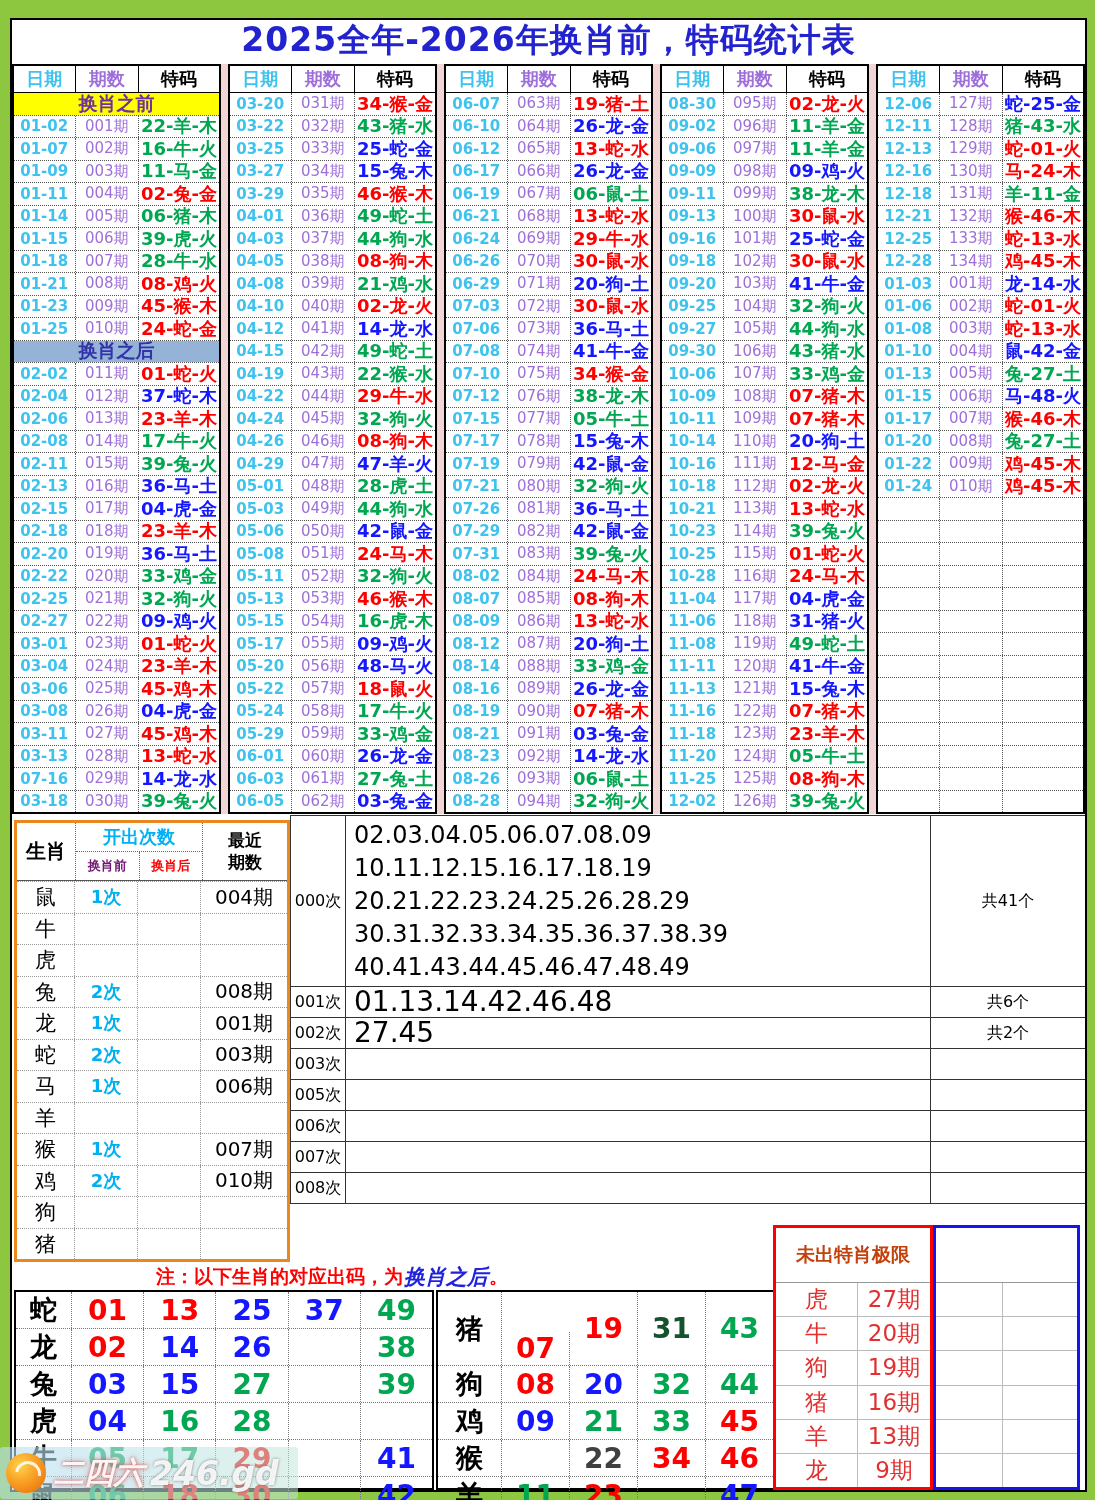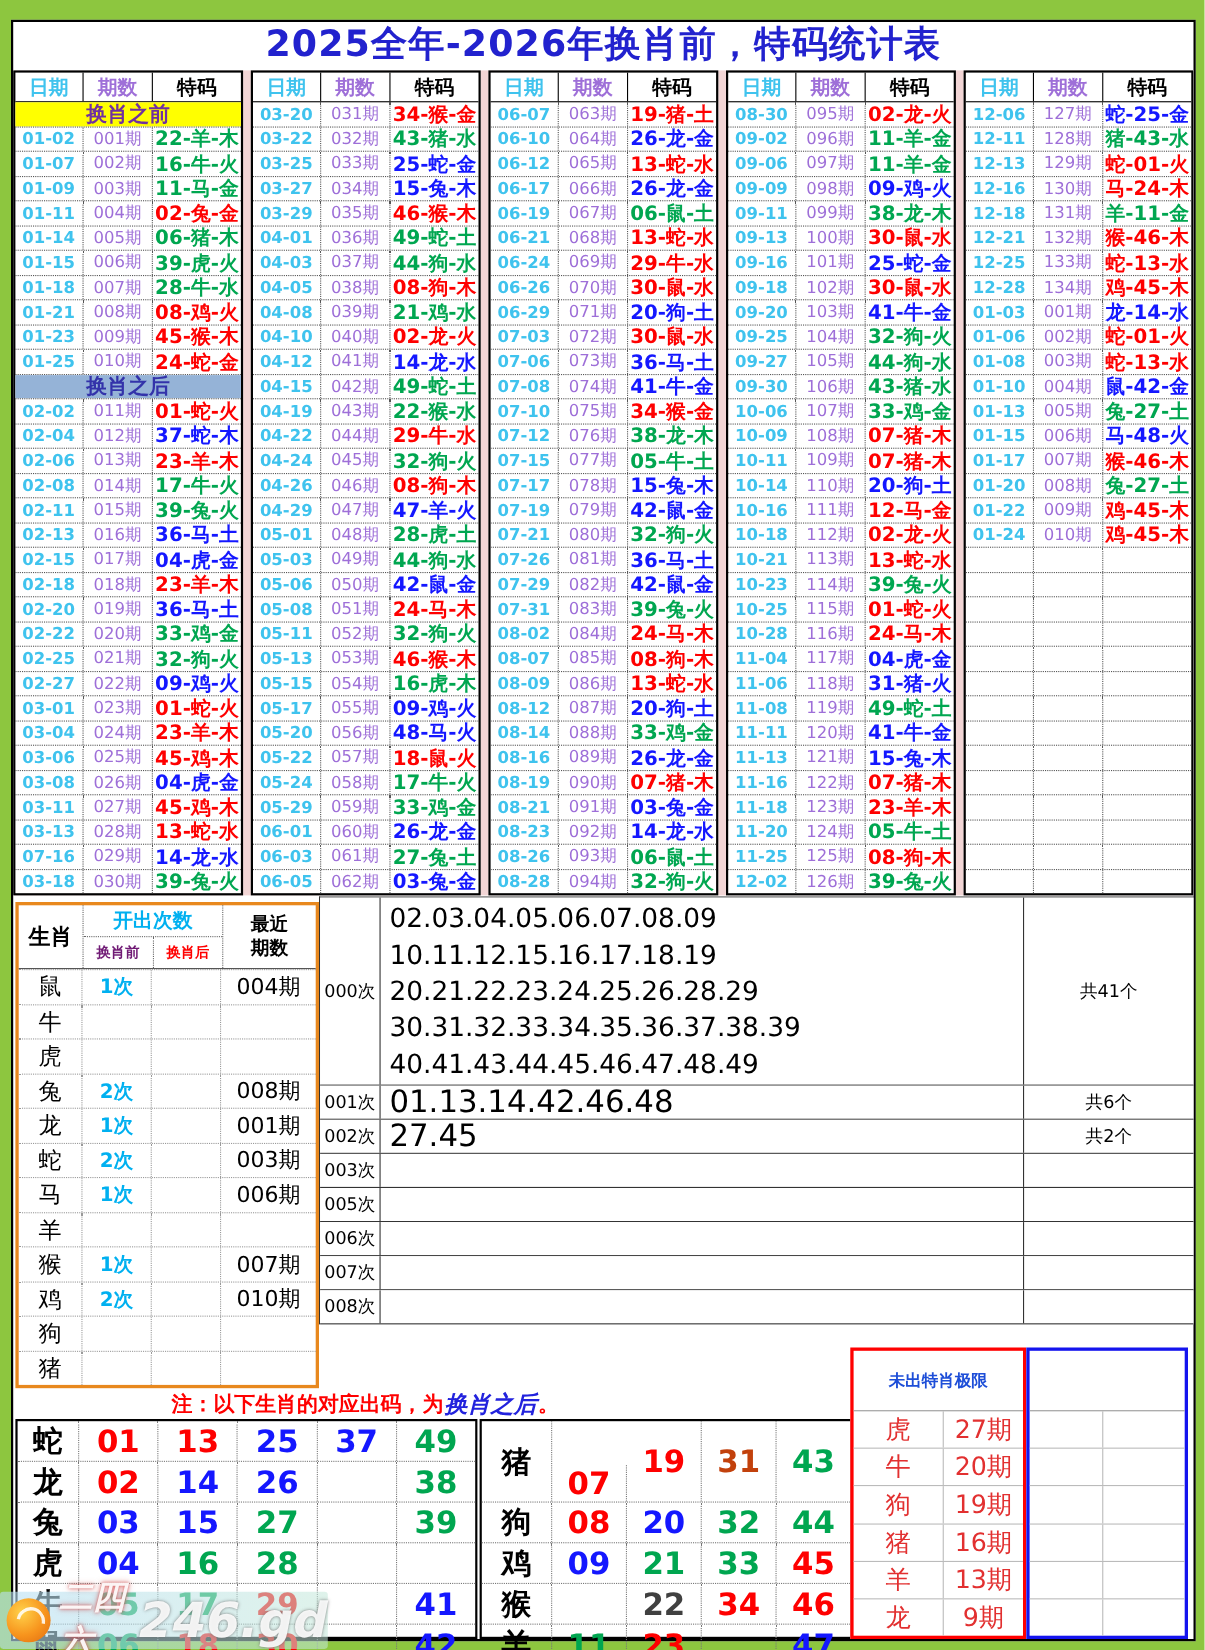--- a/index.html
+++ b/index.html
@@ -78,22 +78,22 @@
   .mz{width:56px;flex:none;display:flex;align-items:center;justify-content:center;font-size:27px;
       font-weight:bold;border-right:1px dotted #777;box-sizing:border-box}
   .mapR .mz{width:64px}
   .mc{flex:1;display:flex;align-items:center;justify-content:center;font-size:28px;font-weight:bold;
       border-right:1px dotted #777;box-sizing:border-box}
   .mc.last{border-right:none}
 
   
   .limit{position:absolute;left:761px;top:1205px;width:160px;height:265px;border:3px solid #FF0000;
          box-sizing:border-box;background:#fff;display:flex;flex-direction:column;z-index:3}
-  .ltitle{height:54px;flex:none;display:flex;align-items:center;justify-content:center;color:#1d4ed8;
-          font-weight:bold;font-size:15px;border-bottom:1px solid #999}
+  .ltitle{height:54px;flex:none;display:flex;align-items:center;justify-content:center;color:#c2410c;
+          font-weight:bold;font-size:19px;border-bottom:1px solid #999}
   .lrow{flex:1;display:flex;color:#E23030;border-top:1px solid #bbb}
   .lrow.first{border-top:none}
   .lz{flex:1;display:flex;align-items:center;justify-content:center;border-right:1px solid #bbb;font-size:23px}
   .lp{width:72px;flex:none;display:flex;align-items:center;justify-content:center;font-size:23px}
   .bluebox{position:absolute;left:921px;top:1205px;width:147px;height:265px;border:3px solid #1414EE;
            box-sizing:border-box;background:#fff;display:flex;flex-direction:column;z-index:3}
   .bspacer{height:54px;flex:none;border-bottom:1px solid #999}
   .brow{flex:1;display:flex;border-top:1px solid #bbb}
   .brow.first{border-top:none}
   .bc1{width:66px;border-right:1px solid #bbb}
@@ -102,21 +102,21 @@
   .watermark{position:absolute;left:0;top:1447px;width:298px;height:52px;z-index:6;display:flex;
              align-items:center;border-radius:3px;
              background:linear-gradient(90deg,rgba(186,224,244,.62),rgba(196,232,218,.55))}
   .wm-logo{width:40px;height:40px;flex:none;margin-left:6px;border-radius:50%;position:relative;
            background:radial-gradient(circle at 35% 32%,#FFD24A 0%,#F7941D 55%,#E06A10 100%)}
   .wm-logo::after{content:"";position:absolute;left:9px;top:8px;width:20px;height:20px;border-radius:50%;
            border:3px solid rgba(255,255,255,.85);border-left-color:transparent;border-bottom-color:transparent;
            transform:rotate(-35deg)}
   .wm-cn{margin-left:8px;font-size:30px;font-weight:bold;font-style:italic;color:rgba(255,255,255,.92);
          text-shadow:0 0 3px rgba(205,70,70,.85),0 0 6px rgba(205,70,70,.5)}
-  .wm-en{margin-left:6px;font-size:44px;font-weight:bold;font-style:italic;color:rgba(255,255,255,.9);
+  .wm-en{margin-left:6px;font-size:33px;font-weight:bold;font-style:italic;color:rgba(255,255,255,.9);
          text-shadow:0 0 3px rgba(110,110,110,.9)}
 </style>
 </head>
 <body>
 
 <div class="frame">
   <div class="title">2025全年-2026年换肖前，特码统计表</div>
   <div class="results" id="results">
       <div class="grp">
         <div class="ghead">
@@ -1145,21 +1145,21 @@
         <div class="mc" style="color: rgb(254, 0, 0);">30</div>
         <div class="mc"></div>
         <div class="mc last" style="color: rgb(20, 23, 255);">42</div>
       </div>
     </div>
   <div class="mapR" id="mapR">
       <div class="mrow first">
         <div class="mz">猪</div>
         <div class="mc" style="color: rgb(254, 0, 0); margin-top: 40px;">07</div>
         <div class="mc" style="color: rgb(254, 0, 0);">19</div>
-        <div class="mc" style="color: #c2410c;">31</div>
+        <div class="mc" style="color: #14532d;">31</div>
         <div class="mc last" style="color: rgb(0, 166, 80);">43</div>
       </div>
       <div class="mrow">
         <div class="mz">狗</div>
         <div class="mc" style="color: rgb(254, 0, 0);">08</div>
         <div class="mc" style="color: rgb(20, 23, 255);">20</div>
         <div class="mc" style="color: rgb(0, 166, 80);">32</div>
         <div class="mc last" style="color: rgb(0, 166, 80);">44</div>
       </div>
       <div class="mrow">

